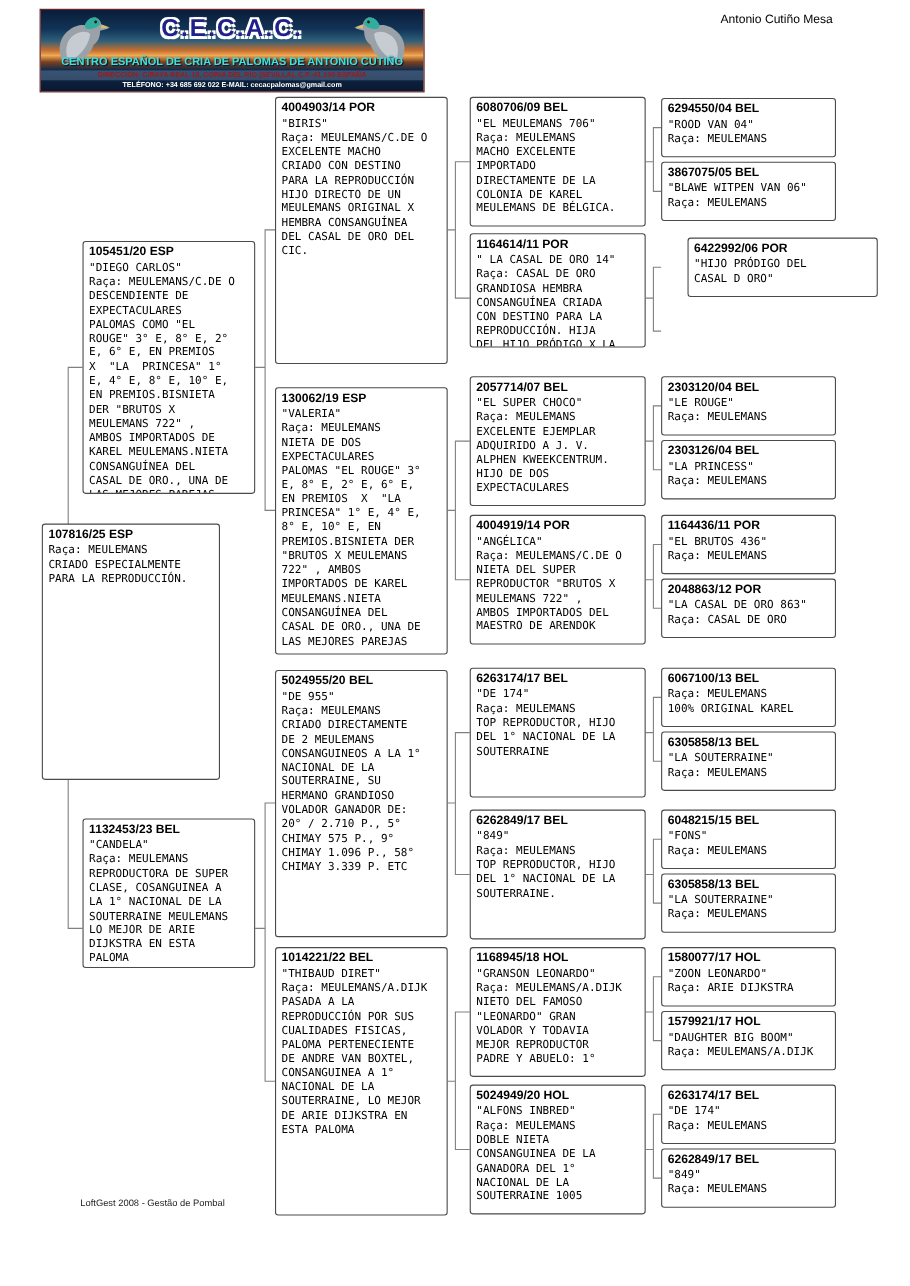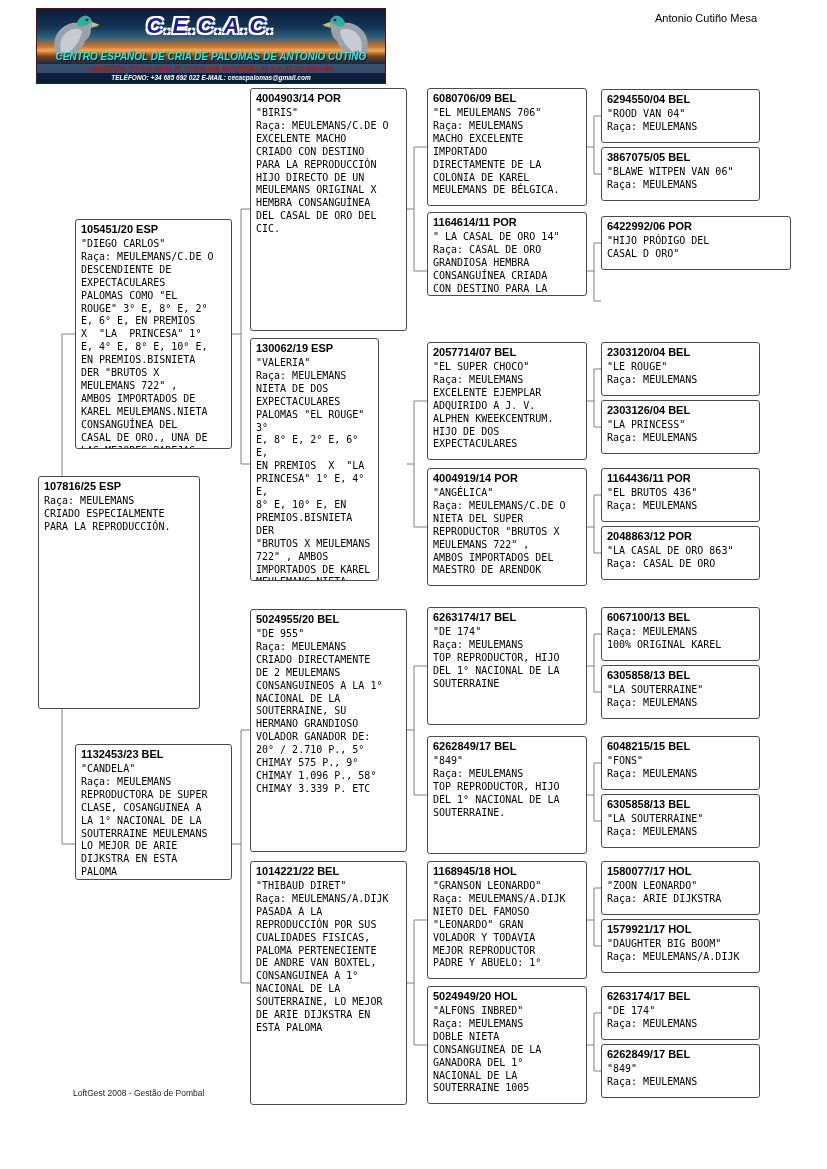--- a/index.html
+++ b/index.html
@@ -3,21 +3,21 @@
 <meta charset="utf-8">
 <style>
   html,body{margin:0;padding:0;background:#fff;}
   #page{position:relative;width:827px;height:1169px;background:#ffffff;overflow:hidden;
         font-family:"Liberation Sans",sans-serif;}
 
   
   #banner{position:absolute;left:36px;top:8px;width:348px;height:74px;overflow:hidden;
     background:linear-gradient(180deg,#0a1c38 0%,#123457 24%,#2e5f7a 38%,#c86f2e 50%,
                #eeaa55 56%,#7a4020 64%,#102a4a 74%,#081830 100%);
-    border:1px solid #5a0f0f;font-style:italic;}
+    border:1px solid #5a0f0f;}
   #banner .title{position:absolute;left:0;top:4px;width:100%;text-align:center;
     font-size:22px;font-weight:bold;letter-spacing:2px;color:#20208a;
     text-shadow:-2px -2px 0 #fff,2px -2px 0 #fff,-2px 2px 0 #fff,2px 2px 0 #fff,0 0 3px #fff;}
   #banner .subtitle{position:absolute;left:0;top:42px;width:100%;text-align:center;
     font-size:10px;font-weight:bold;color:#3ae4da;text-shadow:1px 1px 1px #001030;}
   #banner .address{position:absolute;left:0;top:55px;width:100%;text-align:center;
     font-size:6.5px;font-weight:bold;color:#a01818;background:rgba(160,190,225,.28);line-height:9px;}
   #banner .contact{position:absolute;left:0;top:64px;width:100%;text-align:center;
     font-size:6.5px;font-weight:bold;color:#ffffff;line-height:9px;}
   .pigeon{position:absolute;top:1px;width:62px;height:48px;}
@@ -132,21 +132,21 @@
 Raça: MEULEMANS/C.DE O
 EXCELENTE MACHO
 CRIADO CON DESTINO
 PARA LA REPRODUCCIÓN
 HIJO DIRECTO DE UN
 MEULEMANS ORIGINAL X
 HEMBRA CONSANGUÍNEA
 DEL CASAL DE ORO DEL
 CIC.</div>
   </div>
-  <div class="pbox" style="left:250px;top:338px;width:129px;height:243px">
+  <div class="pbox" style="left:250px;top:352px;width:157px;height:243px">
     <div class="ring">130062/19 ESP</div>
     <div class="info">"VALERIA"
 Raça: MEULEMANS
 NIETA DE DOS
 EXPECTACULARES
 PALOMAS "EL ROUGE" 3°
 E, 8° E, 2° E, 6° E,
 EN PREMIOS  X  "LA
 PRINCESA" 1° E, 4° E,
 8° E, 10° E, EN
@@ -194,21 +194,21 @@
   <div class="pbox" style="left:427px;top:88px;width:160px;height:118px">
     <div class="ring">6080706/09 BEL</div>
     <div class="info">"EL MEULEMANS 706"
 Raça: MEULEMANS
 MACHO EXCELENTE
 IMPORTADO
 DIRECTAMENTE DE LA
 COLONIA DE KAREL
 MEULEMANS DE BÉLGICA.</div>
   </div>
-  <div class="pbox" style="left:427px;top:212px;width:160px;height:84px">
+  <div class="pbox" style="left:427px;top:212px;width:160px;height:104px">
     <div class="ring">1164614/11 POR</div>
     <div class="info">" LA CASAL DE ORO 14"
 Raça: CASAL DE ORO
 GRANDIOSA HEMBRA
 CONSANGUÍNEA CRIADA
 CON DESTINO PARA LA
 REPRODUCCIÓN. HIJA
 DEL HIJO PRÓDIGO X LA</div>
   </div>
   <div class="pbox" style="left:427px;top:342px;width:160px;height:118px">
@@ -271,21 +271,21 @@
   <div class="pbox" style="left:601px;top:89px;width:159px;height:54px">
     <div class="ring">6294550/04 BEL</div>
     <div class="info">"ROOD VAN 04"
 Raça: MEULEMANS</div>
   </div>
   <div class="pbox" style="left:601px;top:147px;width:159px;height:54px">
     <div class="ring">3867075/05 BEL</div>
     <div class="info">"BLAWE WITPEN VAN 06"
 Raça: MEULEMANS</div>
   </div>
-  <div class="pbox" style="left:601px;top:216px;width:190px;height:54px">
+  <div class="pbox" style="left:625px;top:216px;width:173px;height:54px">
     <div class="ring">6422992/06 POR</div>
     <div class="info">"HIJO PRÓDIGO DEL
 CASAL D ORO"</div>
   </div>
   <div class="pbox" style="left:601px;top:342px;width:159px;height:54px">
     <div class="ring">2303120/04 BEL</div>
     <div class="info">"LE ROUGE"
 Raça: MEULEMANS</div>
   </div>
   <div class="pbox" style="left:601px;top:400px;width:159px;height:54px">

